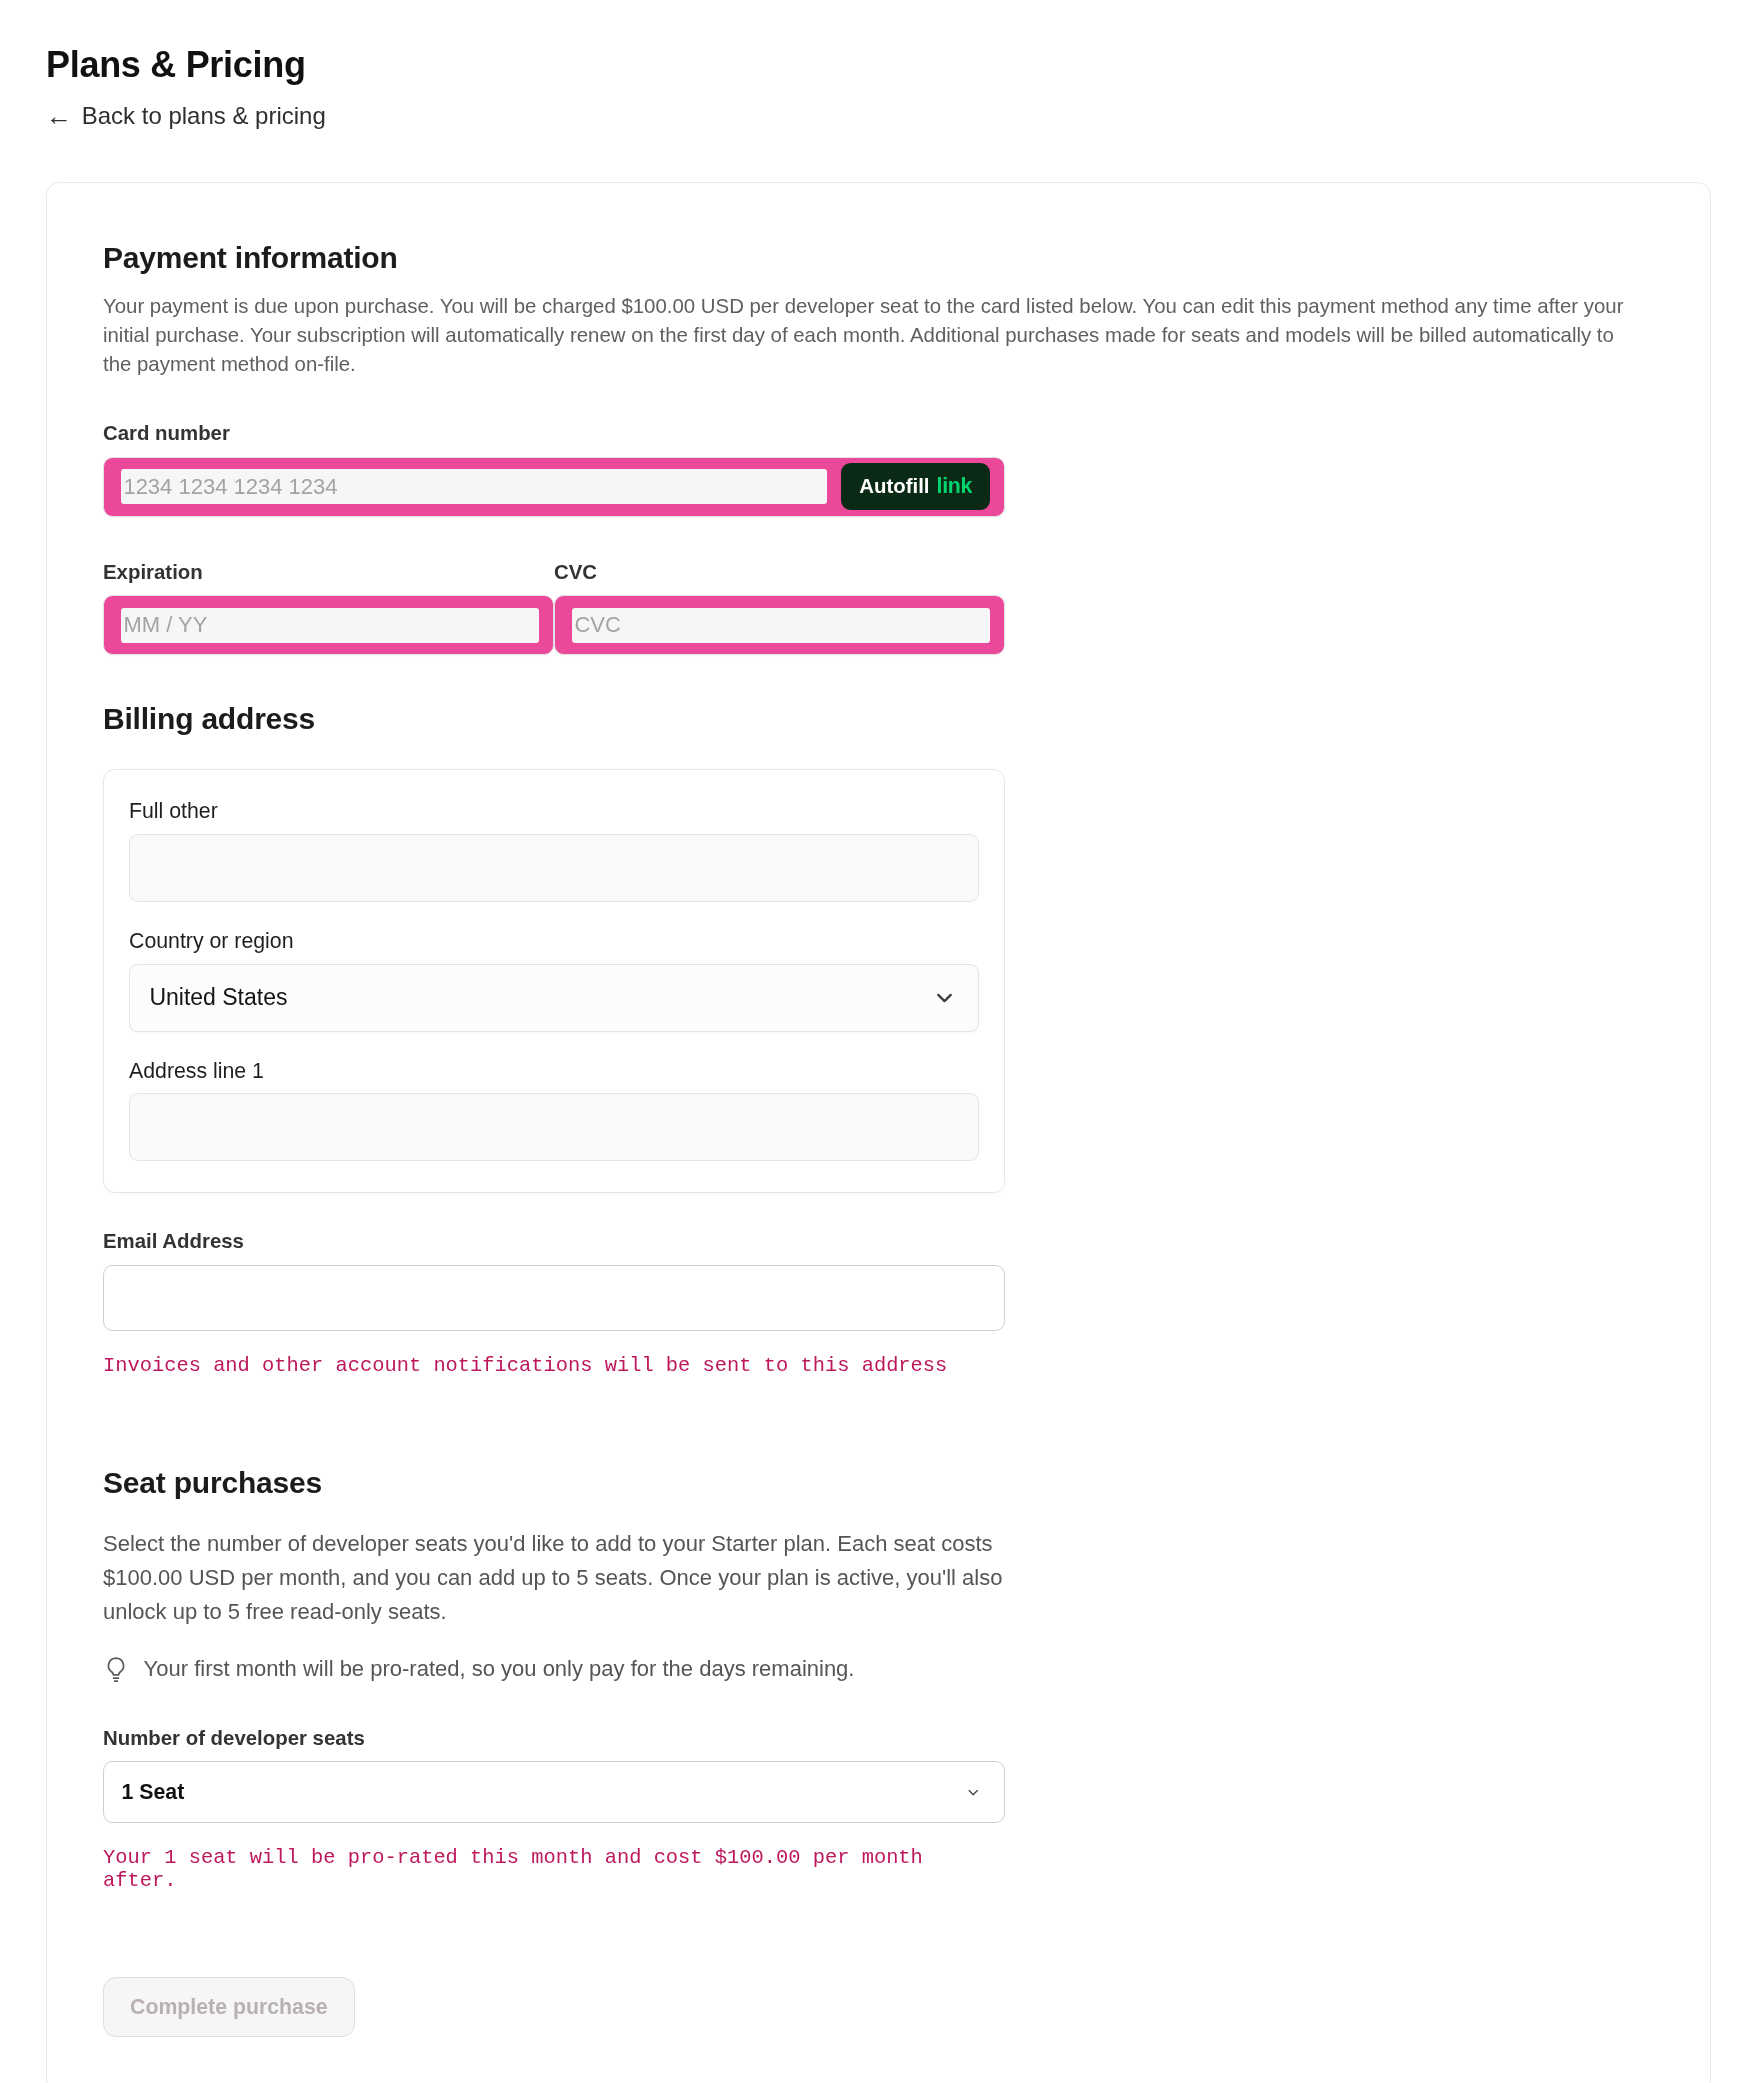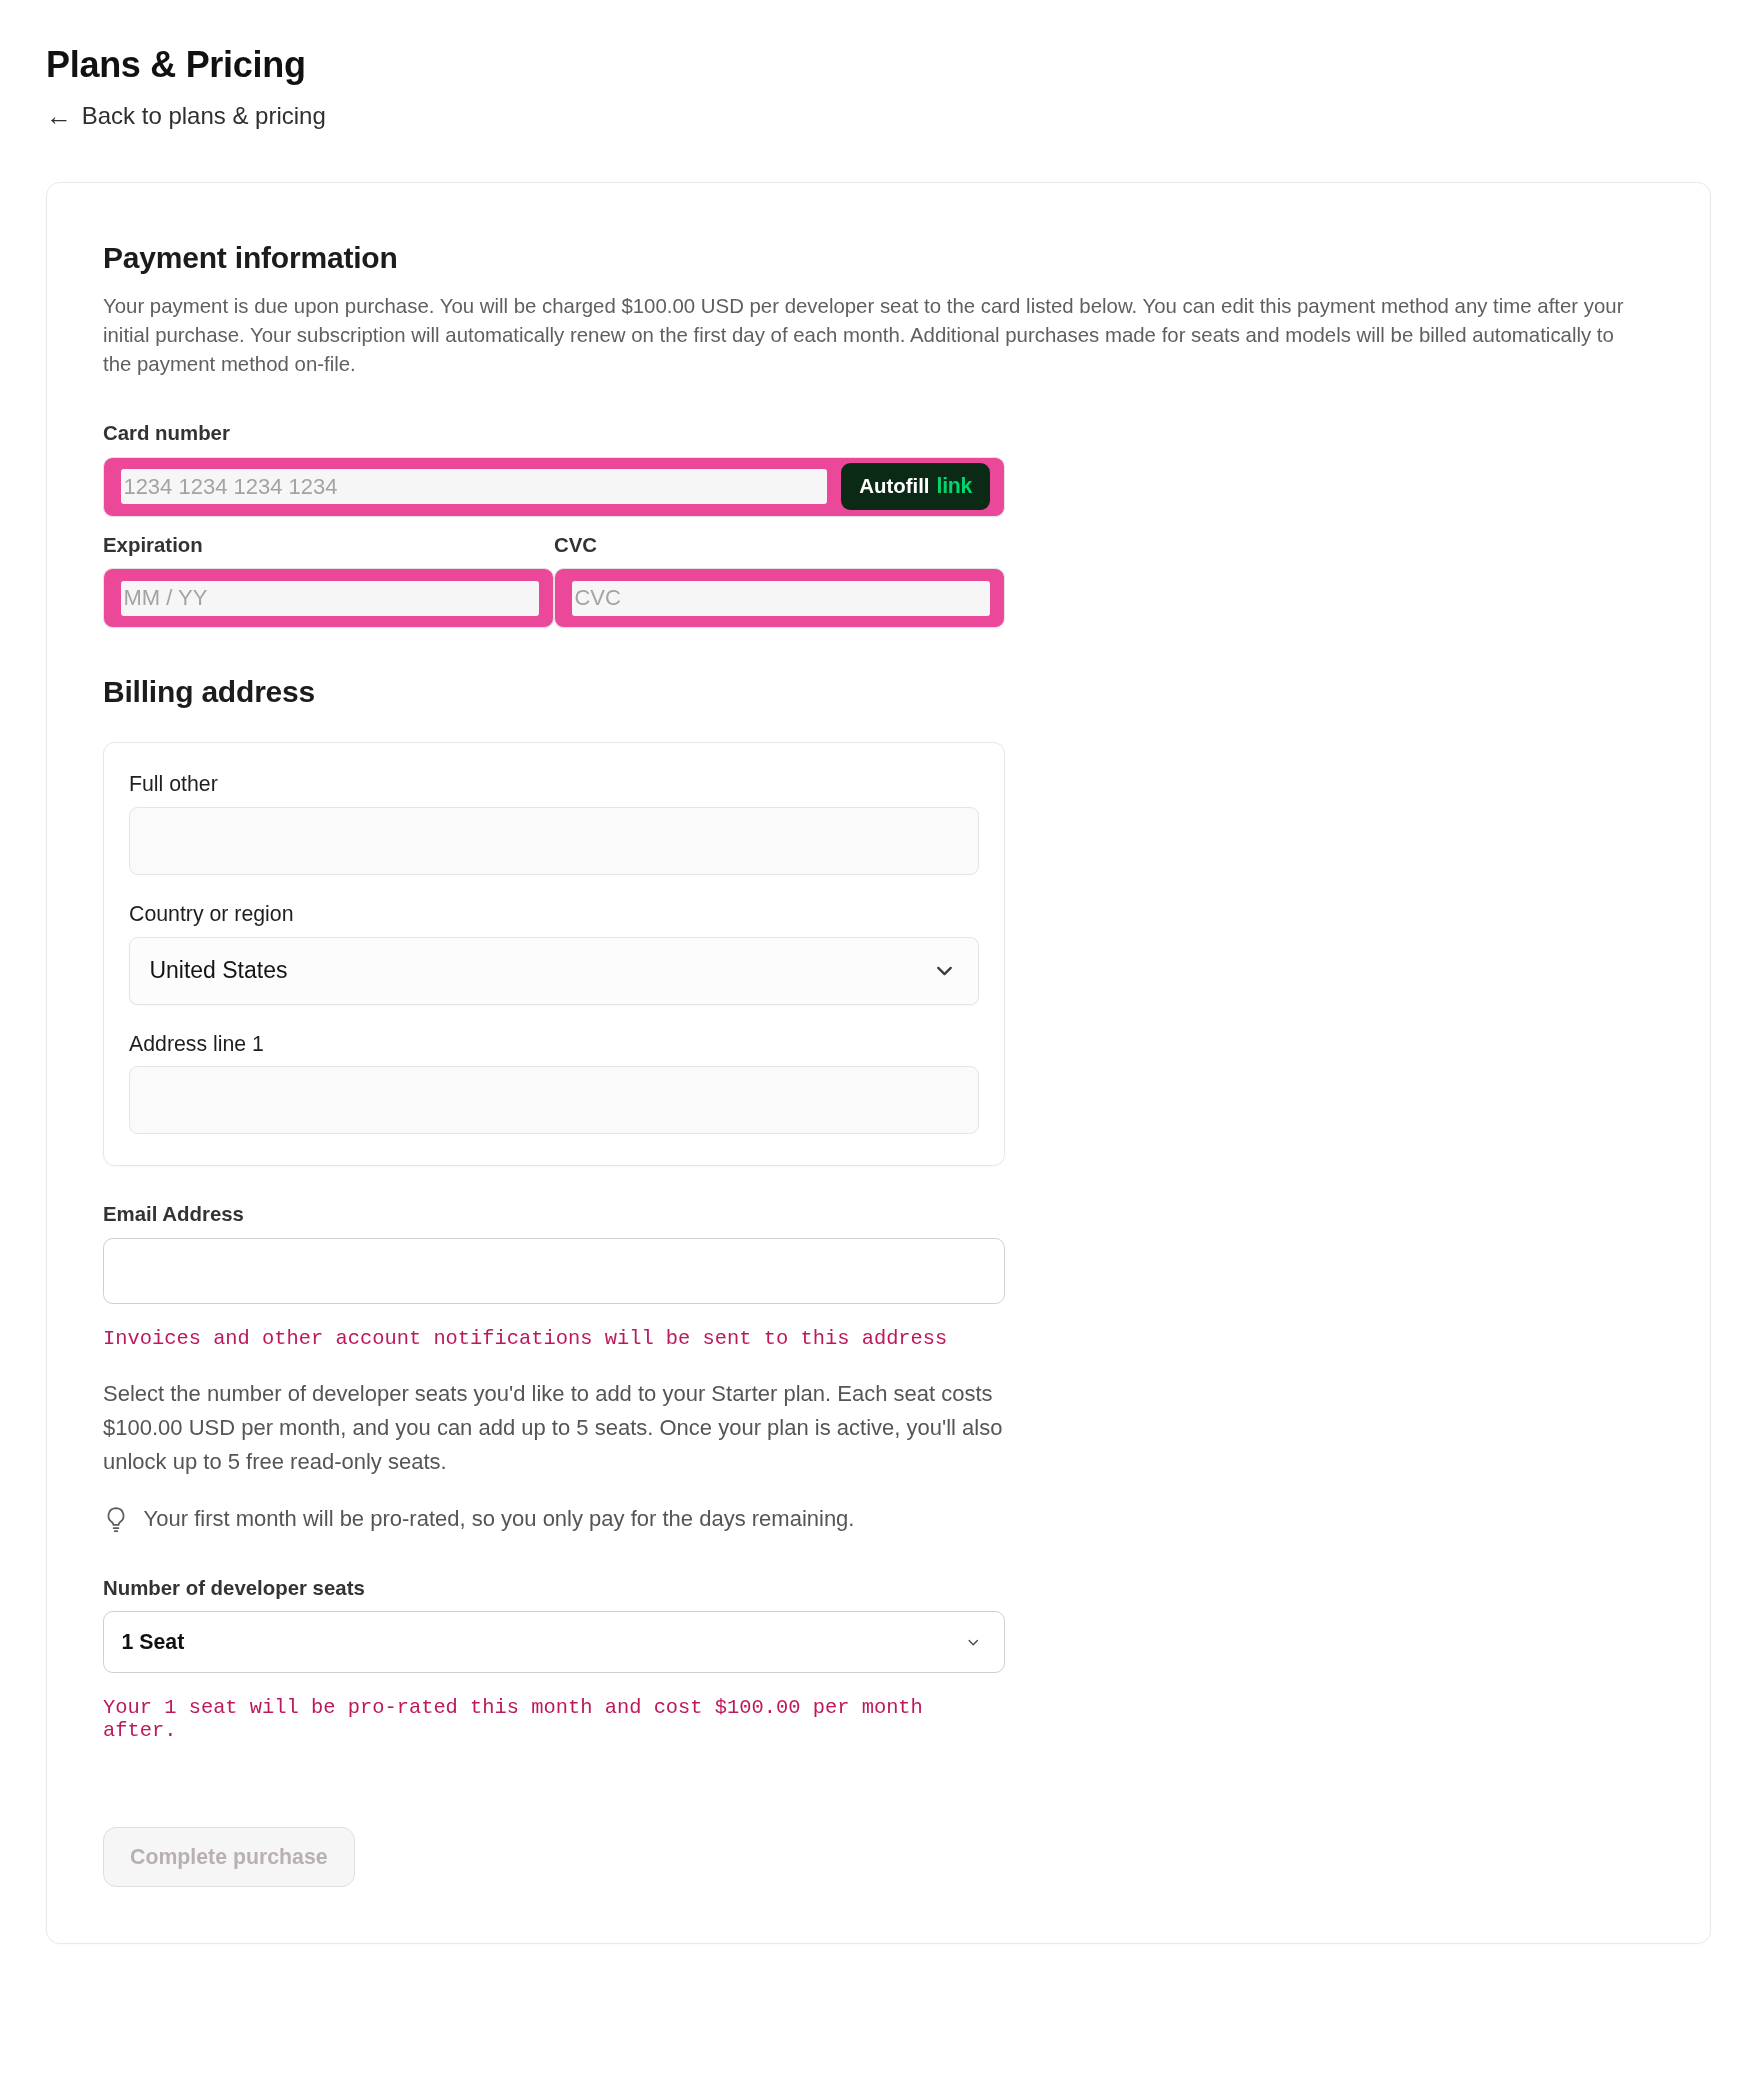--- a/index.html
+++ b/index.html
@@ -109,21 +109,21 @@
   .autofill-badge .brand-text {
     color: #00d66f;
     font-size: 21.3px;
     font-weight: 700;
     letter-spacing: -0.3px;
   }
 
   .card-number-field { margin-top: 43px; }
 
   .row {
-    margin-top: 17px;
+    margin-top: 44px;
     width: 902px;
     display: flex;
     justify-content: space-between;
   }
   .row .col { flex: 1; }
 
   .billing-heading { margin-top: 47px; }
 
   .billing-box {
     margin-top: 33px;
@@ -321,20 +321,21 @@
         <input class="billing-input" type="text" value="" style="">
       </div>
     </div>
 
     <div class="email-field">
       <label class="field-label">Email Address</label>
       <input class="email-input" type="text" value="" style="">
       <div class="helper-text">Invoices and other account notifications will be sent to this address</div>
     </div>
 
+    <h2 class="section-heading seats-heading">Seat purchases</h2>
     <p class="seats-desc">Select the number of developer seats you'd like to add to your Starter plan. Each seat costs $100.00 USD per month, and you can add up to 5 seats. Once your plan is active, you'll also unlock up to 5 free read-only seats.</p>
 
     <div class="tip-row">
       <span class="lightbulb">
         <svg width="26" height="29" viewBox="0 0 24 27" fill="none" stroke="#5c5c5c" stroke-width="1.6" stroke-linecap="round" stroke-linejoin="round">
           <path d="M12 3a7 7 0 0 0-3.9 12.8c.8.6 1.4 1.5 1.4 2.5v.2h5v-.2c0-1 .6-1.9 1.4-2.5A7 7 0 0 0 12 3z"></path>
           <line x1="9.8" y1="21.6" x2="14.2" y2="21.6"></line>
           <line x1="10.8" y1="24.4" x2="13.2" y2="24.4"></line>
         </svg>
       </span>

